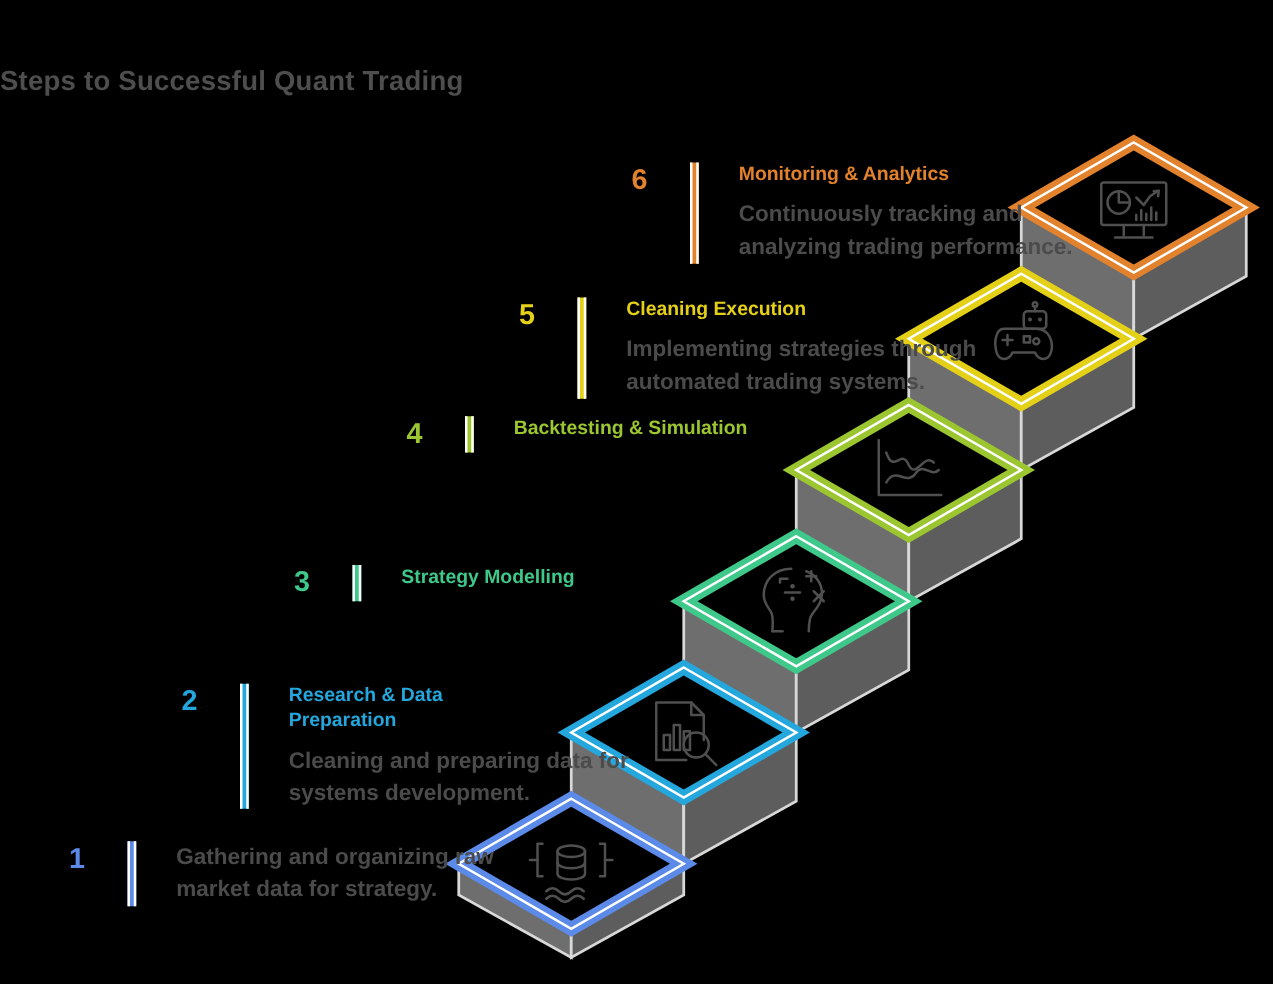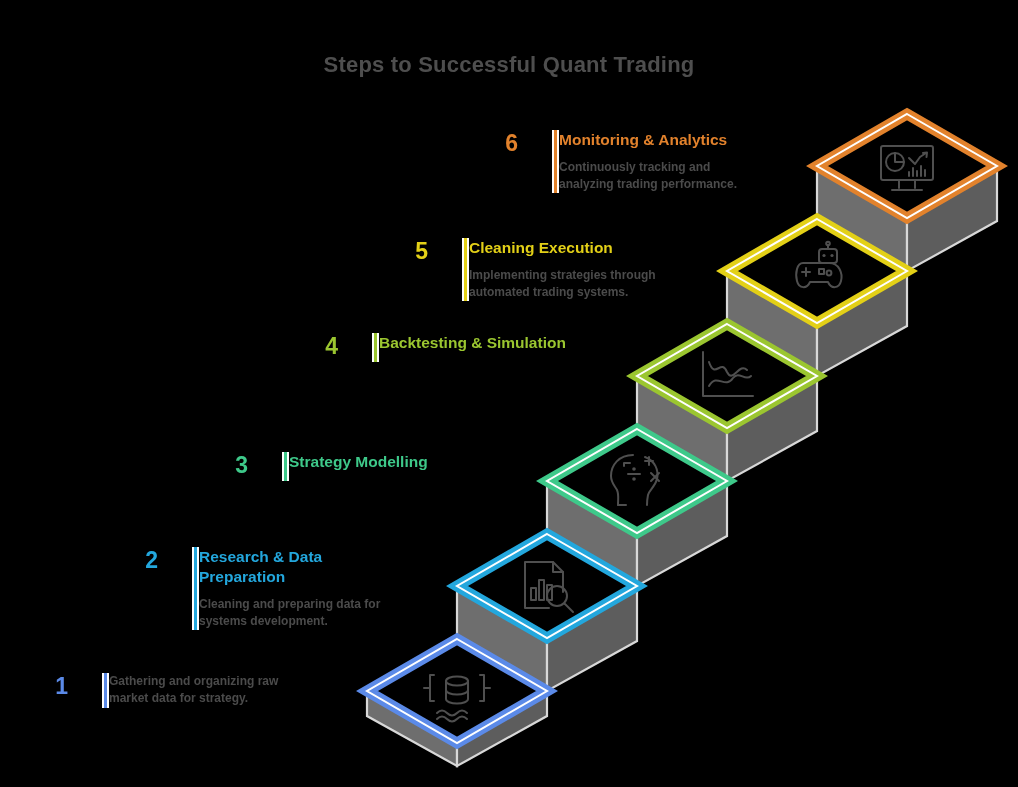--- a/index.html
+++ b/index.html
@@ -7,21 +7,20 @@
   body {
     width:1018px; height:787px;
     position:relative;
     font-family:"Liberation Sans", sans-serif;
     overflow:hidden;
   }
 
   #page-title {
     position:absolute;
     top:52px; left:0; width:1018px;
-    text-align:center;
     font-size:22px;
     font-weight:bold;
     color:#4e4e4e;
     letter-spacing:0.2px;
   }
 
   
   #stairs { position:absolute; inset:0; }
   #stairs svg { position:absolute; top:0; left:0; }
 
@@ -38,30 +37,30 @@
     text-align:right;
     padding-top:2px;
   }
   .accent-bar {
     width:7px;
     border-left:2px solid #ffffff;
     border-right:2px solid #ffffff;
     align-self:stretch;
     flex:0 0 auto;
   }
-  .step-body { padding-left:0; }
+  .step-body { padding-left:0;margin-left:32px; }
   .step-title {
     font-size:15.5px;
     font-weight:bold;
     line-height:1.28;
     margin-bottom:9px;
     white-space:pre-line;
   }
   .step-desc {
-    font-size:12px;
+    font-size:18px;
     color:#4b4b4b;
     line-height:1.44;
     white-space:pre-line;
     font-weight:bold;
   }
 
   
   #text-1 { left:34px;  top:673px; }
   #text-1 .step-num { width:34px; margin-right:34px; }
   #text-2 { left:124px; top:547px; }

